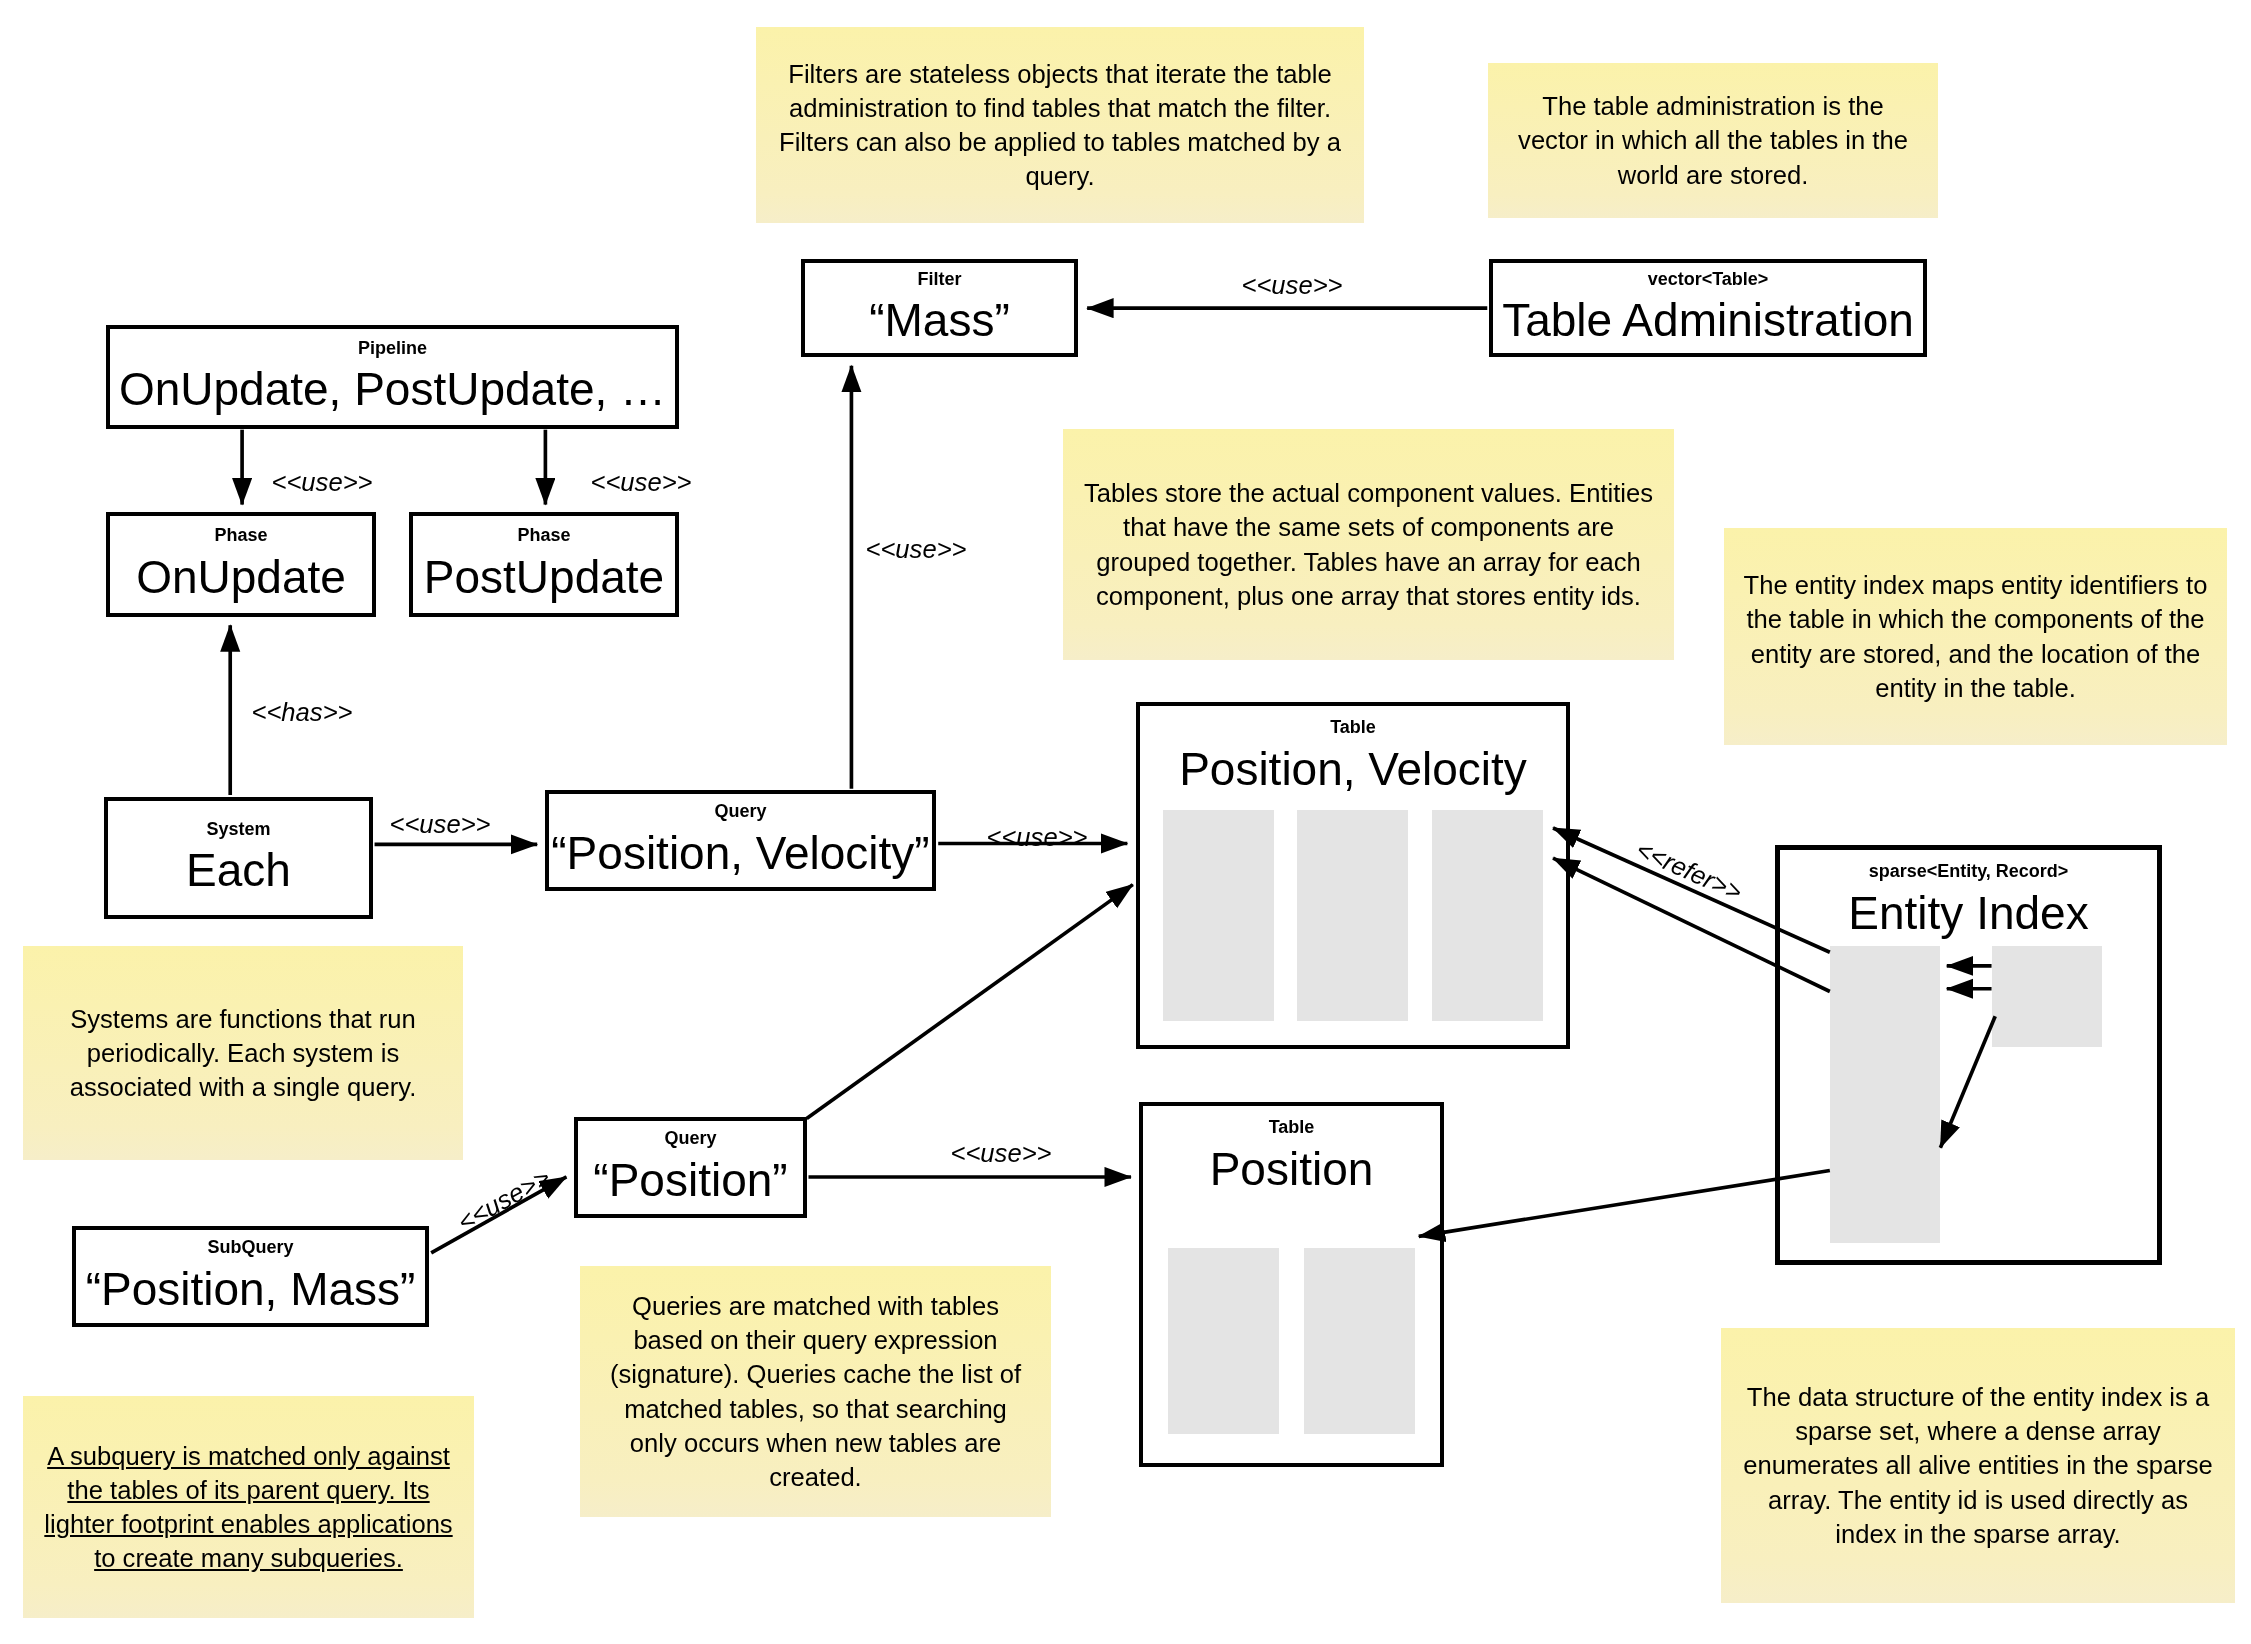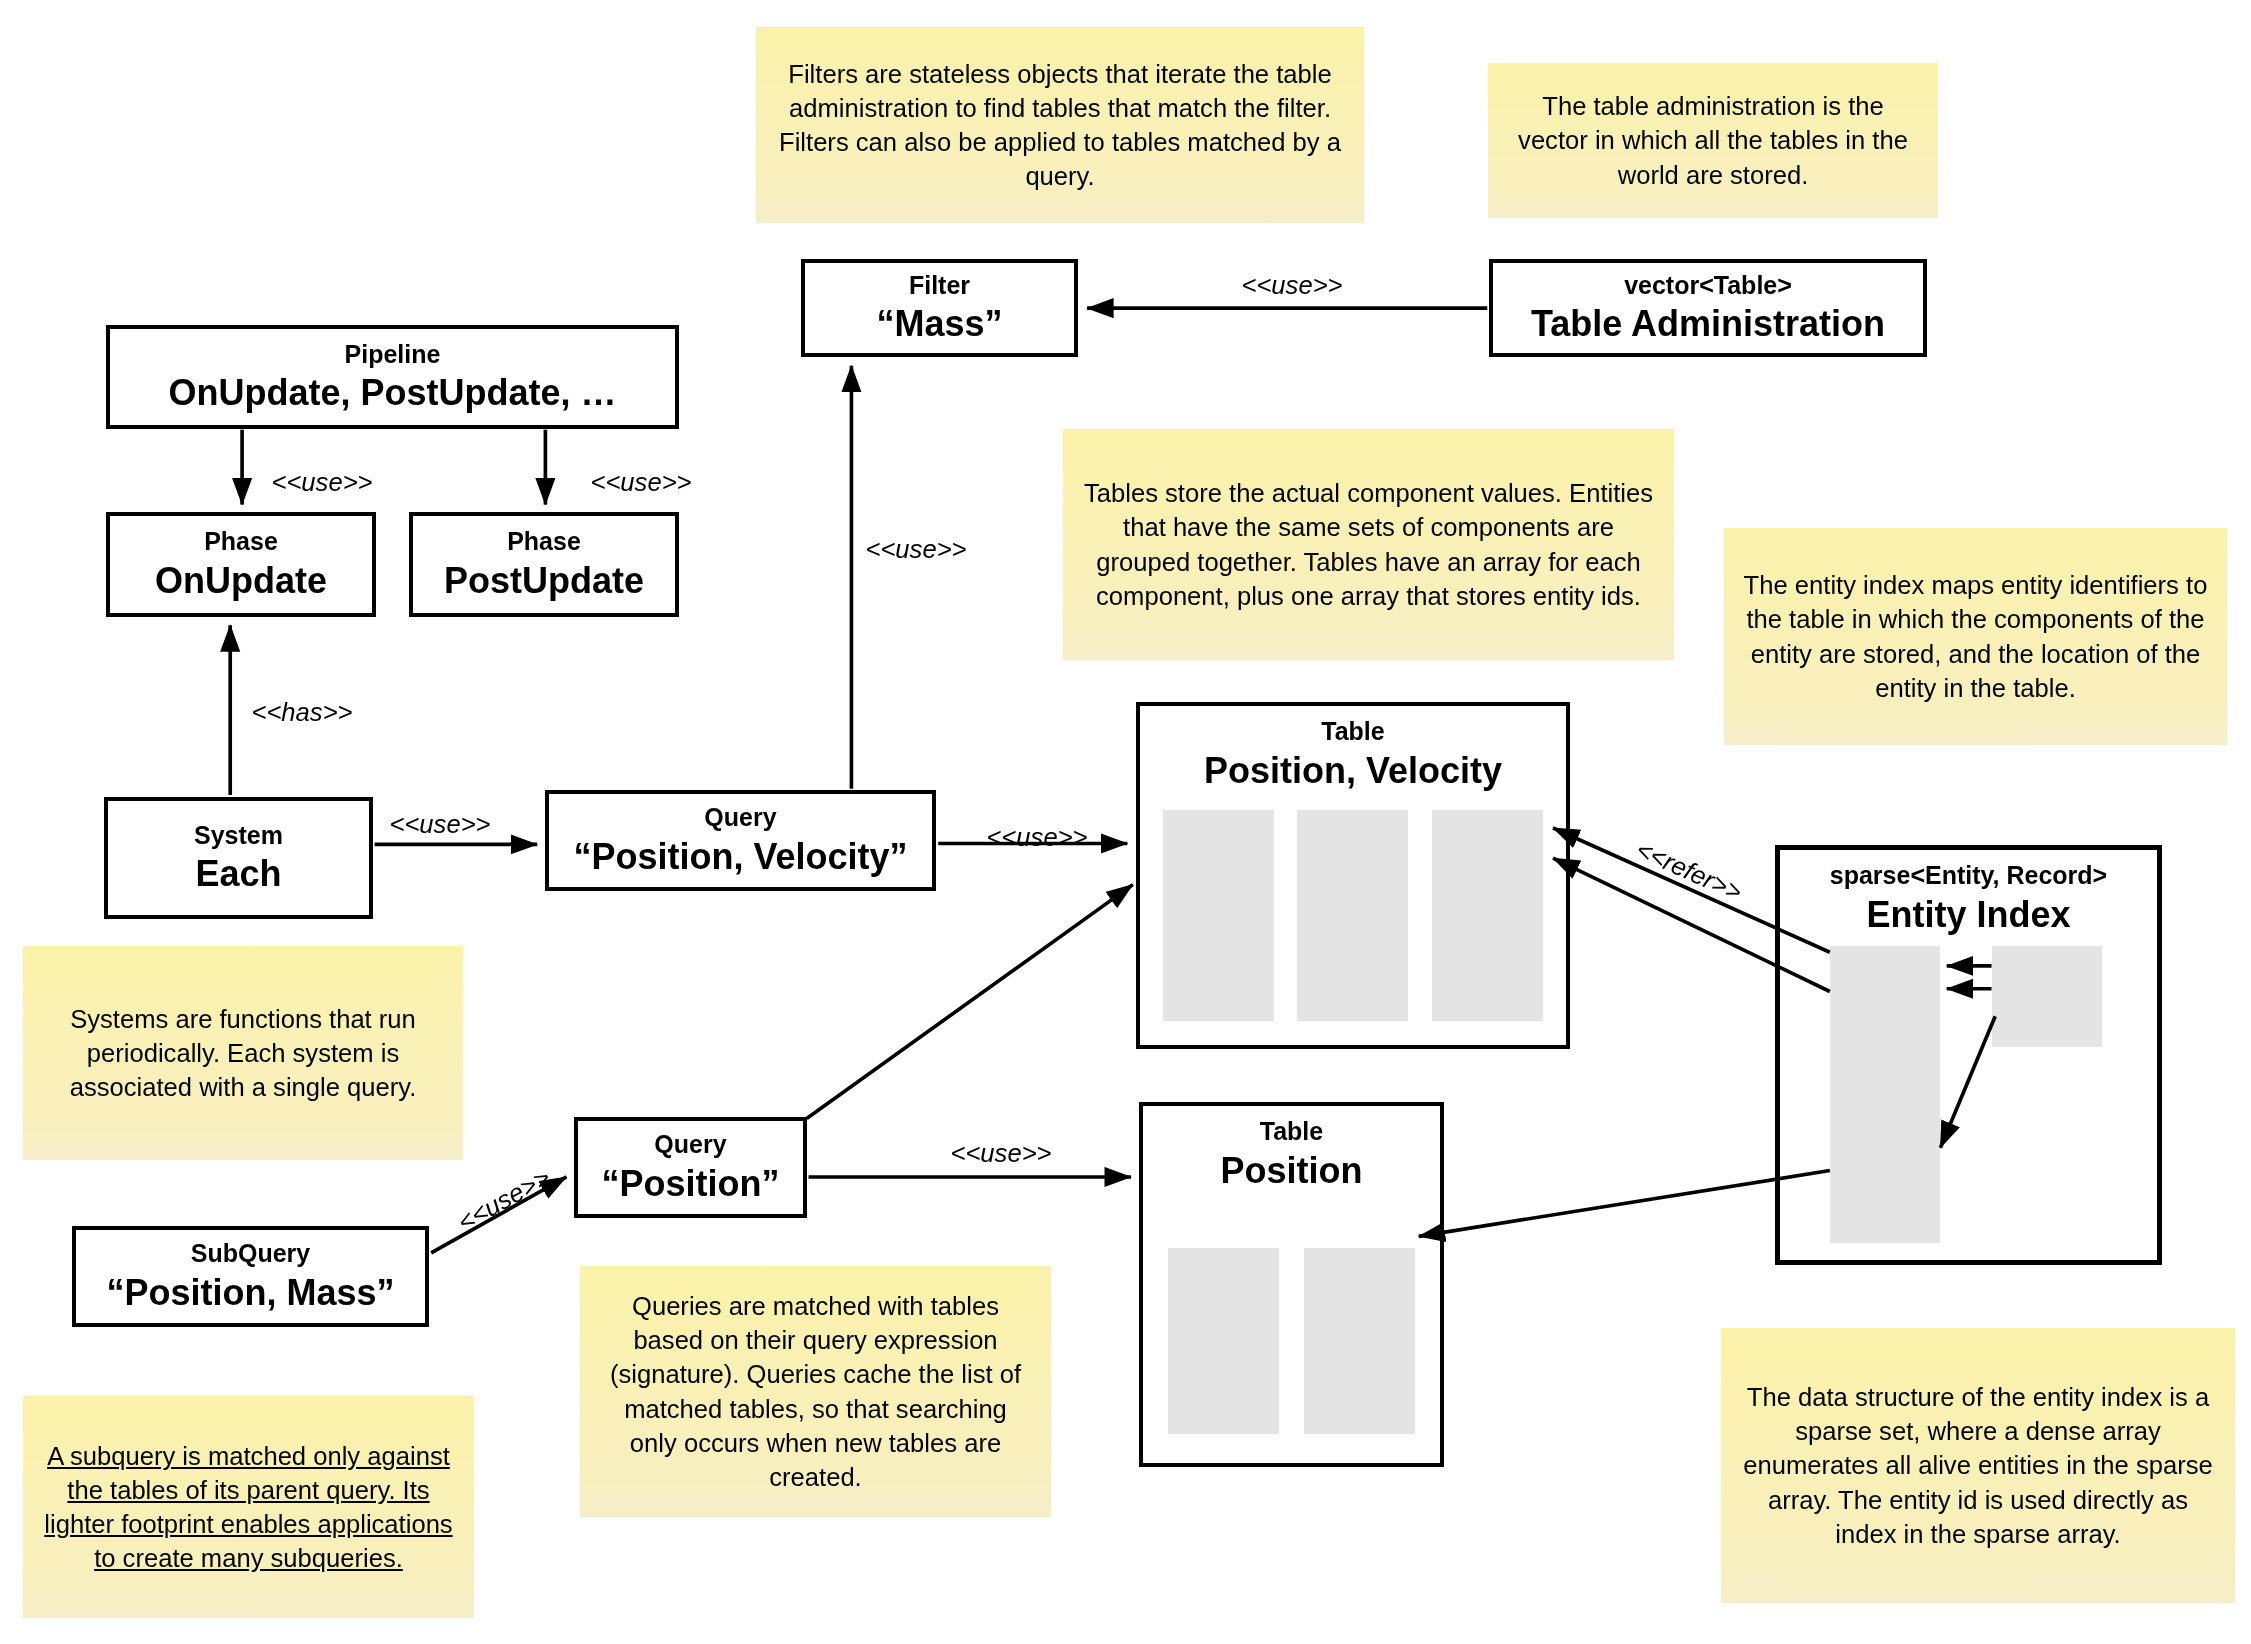--- a/index.html
+++ b/index.html
@@ -13,22 +13,22 @@
     display:flex;align-items:center;justify-content:center;
     text-align:center;font-size:25.6px;line-height:1.33;
     padding:14.6px 18.3px;box-sizing:border-box;
   }
   .uml{
     position:absolute;background:#ffffff;border:4.6px solid #000;
     box-sizing:border-box;display:flex;flex-direction:column;
     align-items:center;justify-content:center;text-align:center;gap:3.7px;
   }
   .uml.top{justify-content:flex-start;padding-top:11px;}
-  .uml .t{font-weight:bold;font-size:25px;white-space:nowrap;}
-  .uml .v{font-weight:bold;font-size:36px;white-space:nowrap;}
+  .uml .t{font-weight:bold;font-size:18px;white-space:nowrap;}
+  .uml .v{font-weight:normal;font-size:46px;white-space:nowrap;}
   .bar{position:absolute;background:#e4e4e4;}
   .elabel{
     position:absolute;font-style:italic;font-size:25.6px;white-space:nowrap;
     transform:translate(-50%,-50%);
   }
   .elabel.rot-sub{transform:translate(-50%,-50%) rotate(-29deg);}
   .elabel.rot-refer{transform:translate(-50%,-50%) rotate(24deg);}
   svg.edges{position:absolute;left:0;top:0;pointer-events:none;}
 </style>
 </head>

